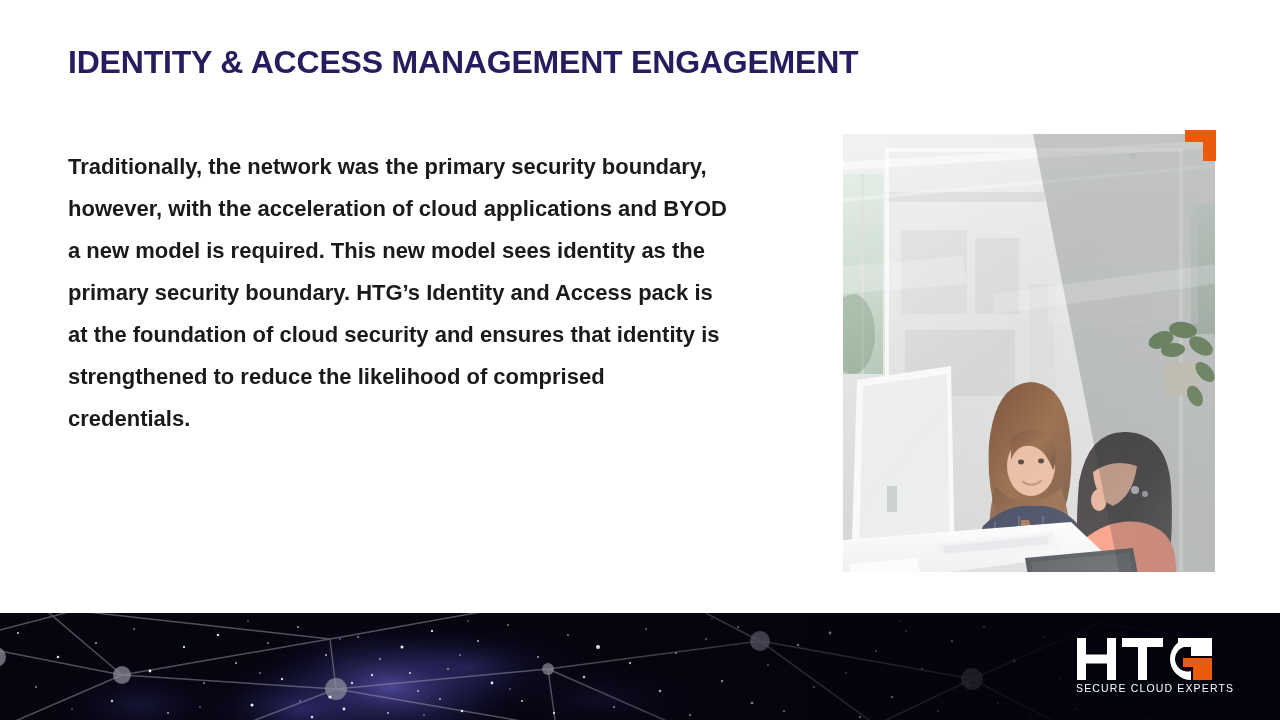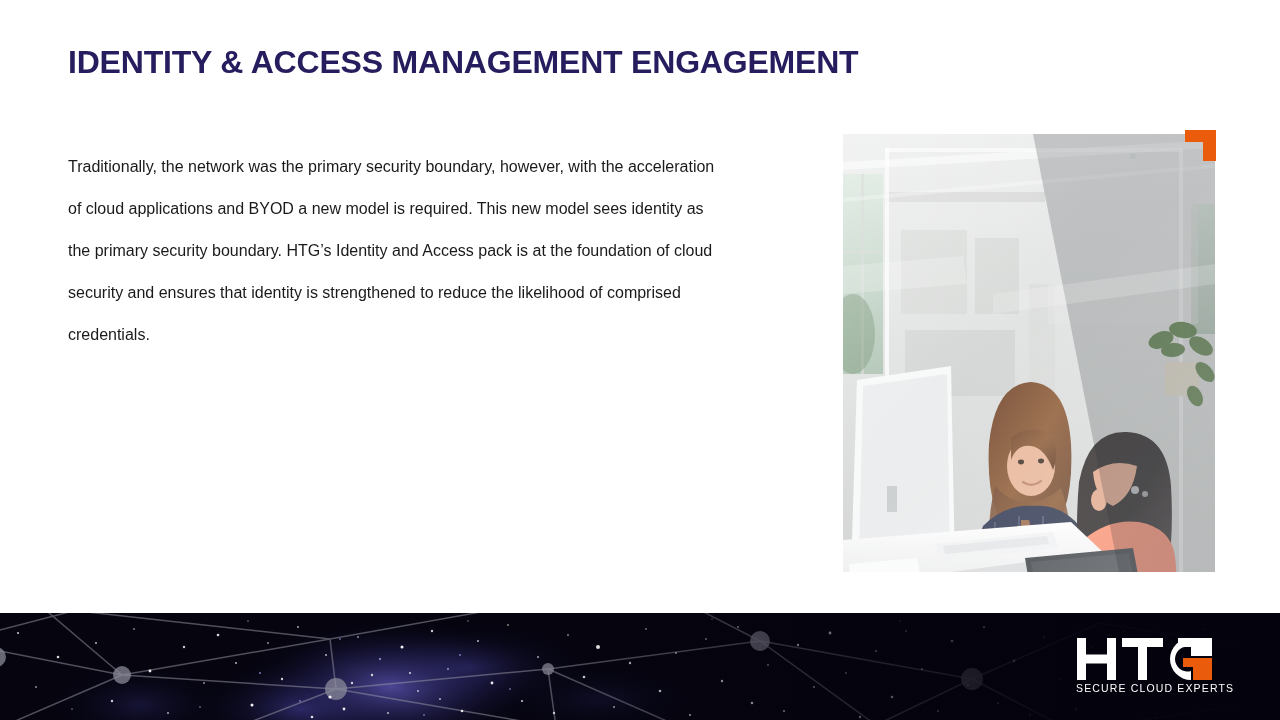--- a/index.html
+++ b/index.html
@@ -32,24 +32,24 @@
     line-height: 1.12;
     white-space: nowrap;
   }
 
   
   #body-text {
     position: absolute;
     left: 68px;
     top: 146px;
     width: 660px;
-    font-size: 16px;
+    font-size: 22px;
     line-height: 42px;
     color: #1a1a1a;
-    font-weight: 400;
+    font-weight: 700;
   }
 
   
   #photo-frame {
     position: absolute;
     left: 843px;
     top: 134px;
     width: 372px;
     height: 438px;
     overflow: hidden;

